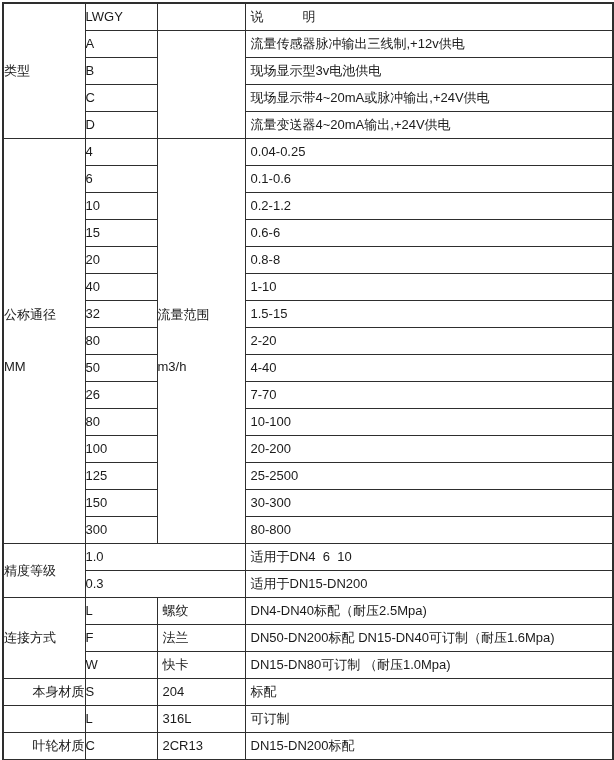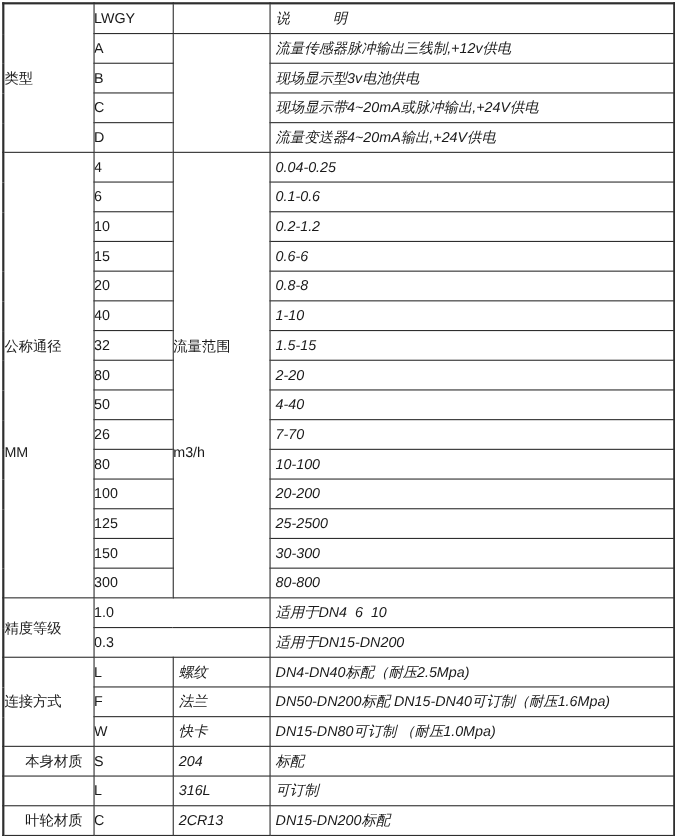--- a/index.html
+++ b/index.html
@@ -24,23 +24,23 @@
     height: 26px;
     padding: 0;
     font-size: 13px;
     color: #1a1a1a;
     white-space: pre;
     overflow: hidden;
     vertical-align: middle;
     line-height: 1.2;
   }
   .spec-table td.c  { text-align: left; }
-  .spec-table td.l  { text-align: left; padding-left: 5px; padding-right: 2px; font-style: italic; }
-  .spec-table td.ll { text-align: left; padding-left: 19px; }
-  .two-line div { line-height: 20px; margin-top: 44px; }
+  .spec-table td.l  { text-align: left; padding-left: 5px; padding-right: 2px; }
+  .spec-table td.ll { text-align: right; padding-left: 19px; }
+  .two-line div { line-height: 20px; }
   col.col-cat  { width: 82px; }
   col.col-code { width: 72px; }
   col.col-mid  { width: 88px; }
   col.col-desc { width: 368px; }
 </style>
 </head>
 <body>
 
 <table class="spec-table">
   <colgroup>

